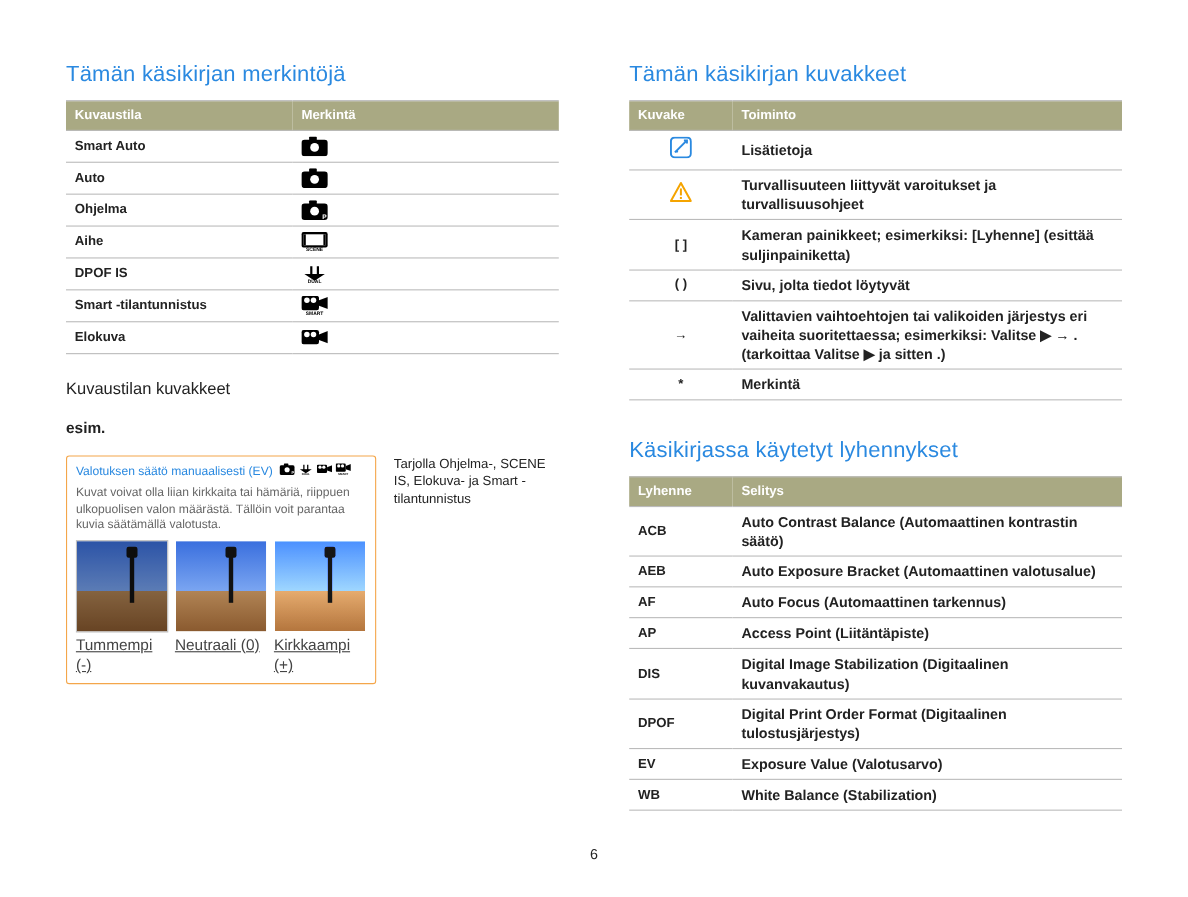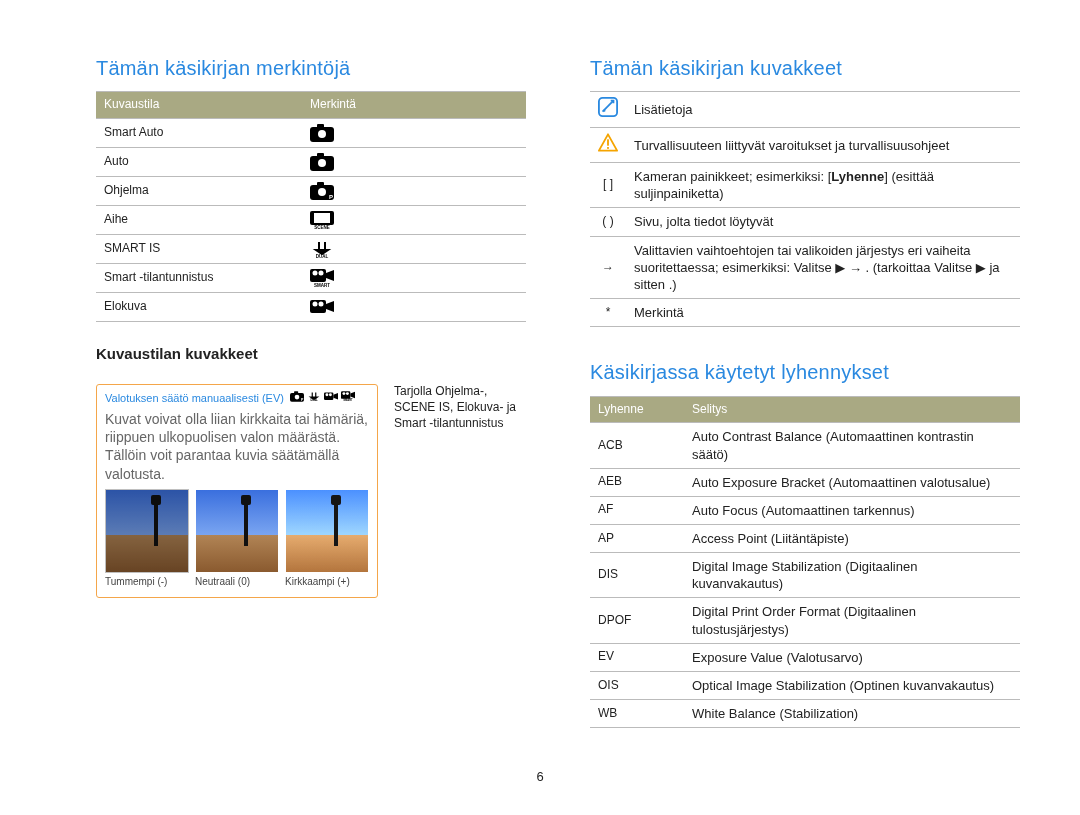--- a/index.html
+++ b/index.html
@@ -16,47 +16,46 @@
     height: 815px;
     padding: 55px 60px 30px 60px;
     box-sizing: border-box;
     display: flex;
     flex-direction: column;
   }
   .columns {
     display: flex;
     gap: 64px;
     flex: 1;
-    margin-left: 36px;
   }
   .col {
     flex: 1;
     display: flex;
     flex-direction: column;
   }
   h2.section {
     color: #2a89e0;
     font-weight: 400;
     font-size: 20px;
     margin: 0 0 10px 0;
     letter-spacing: .2px;
   }
   h3.sub {
-    font-weight: 700;
+    font-weight: 400;
     font-size: 15px;
     margin: 22px 0 10px 0;
     color: #222;
   }
   strong.label { font-weight: 700; font-size: 14px; }
   p.body { margin: 6px 0; }
   .tbl { border-collapse: collapse; width: 100%; border-top: 1px solid #bbb; }
   .tbl th, .tbl td {
     border-bottom: 1px solid #bbb;
     text-align: left;
-    font-weight: 400;
+    font-weight: 700;
     padding: 5px 8px 5px 8px;
     vertical-align: middle;
   }
   .tbl th {
     background: #a9a983;
     color: #fff;
     font-size: 12px;
     padding: 5px 8px;
   }
   .tbl td.first { font-size: 12px; }
@@ -73,21 +72,21 @@
   }
   .emb-example .ex-title {
     color: #2a89e0;
     font-size: 11px;
     margin-bottom: 4px;
     display: flex;
     align-items: center;
     gap: 6px;
   }
   .emb-example .ex-text {
-    font-size: 14px;
+    font-size: 11px;
     color: #666;
     margin-bottom: 6px;
   }
   .emb-example .thumbs { display: flex; gap: 6px; }
   .emb-example .thumb { width: 84px; }
   .emb-example .thumb .img-ph {
     width: 84px; height: 84px;
     background:
       linear-gradient(to bottom, #3a6fde 0%, #7aa5f1 55%, #b18455 55%, #8a5a2f 100%);
     border: 1px solid #fff;
@@ -100,21 +99,21 @@
     position: absolute;
     left: 48px; top: 8px; width: 4px; height: 48px;
     background: #111;
   }
   .emb-example .thumb .img-ph::before {
     content: '';
     position: absolute;
     left: 45px; top: 5px; width: 10px; height: 10px;
     background: #111; border-radius: 2px;
   }
-  .emb-example .thumb .cap { font-size: 10px; color: #444; margin-top: 2px; }
+  .emb-example .thumb .cap { font-size: 14px; color: #444; margin-top: 2px; text-decoration: underline; }
   .example-row { display: flex; gap: 16px; }
   .example-caption {
     font-size: 12px;
     color: #222;
     margin-top: 10px;
     max-width: 160px;
   }
   .pagenum {
     margin-top: 6px;
     text-align: center;
@@ -220,21 +219,21 @@
             </tr>
         <tr>
               <td class="first">Aihe</td>
               <td>
                 <svg class="icon-svg" width="24" height="18">
                   <use href="#ic-scene"></use>
                 </svg>
               </td>
             </tr>
         <tr>
-              <td class="first">SMART IS</td>
+              <td class="first">DPOF IS</td>
               <td>
                 <svg class="icon-svg" width="24" height="18">
                   <use href="#ic-dual"></use>
                 </svg>
               </td>
             </tr>
         <tr>
               <td class="first">Smart -tilantunnistus</td>
               <td>
                 <svg class="icon-svg" width="24" height="18">
@@ -248,20 +247,21 @@
                 <svg class="icon-svg" width="24" height="18">
                   <use href="#ic-movie"></use>
                 </svg>
               </td>
             </tr>
       </tbody>
         </table>
 
       <h3 class="sub">Kuvaustilan kuvakkeet</h3>
 
+      <p class="body"><strong class="label">esim.</strong></p>
 
       <div class="example-row">
         <div class="emb-example">
           <div class="ex-title">
             <span>Valotuksen säätö manuaalisesti (EV)</span>
             <span>
               <svg width="14" height="11">
                   <use href="#ic-camera-p"></use>
                 </svg>
               <svg width="14" height="11">
@@ -293,20 +293,24 @@
         </div>
         <div class="example-caption">Tarjolla Ohjelma-, SCENE IS, Elokuva- ja Smart -tilantunnistus</div>
       </div>
     </div>
 
     <div class="col">
       <h2 class="section">Tämän käsikirjan kuvakkeet</h2>
 
       <table class="tbl">
         <tbody>
+            <tr>
+          <th class="narrow-col">Kuvake</th>
+          <th>Toiminto</th>
+        </tr>
         <tr>
           <td class="icon-td" style="text-align:center"><svg width="20" height="20">
                   <use href="#ic-note"></use>
                 </svg></td>
           <td>Lisätietoja</td>
         </tr>
         <tr>
           <td class="icon-td" style="text-align:center"><svg width="20" height="19">
                   <use href="#ic-warning"></use>
                 </svg></td>
@@ -361,24 +365,20 @@
             </tr>
         <tr>
               <td class="first">DPOF</td>
               <td>Digital Print Order Format (Digitaalinen tulostusjärjestys)</td>
             </tr>
         <tr>
               <td class="first">EV</td>
               <td>Exposure Value (Valotusarvo)</td>
             </tr>
         <tr>
-              <td class="first">OIS</td>
-              <td>Optical Image Stabilization (Optinen kuvanvakautus)</td>
-            </tr>
-        <tr>
               <td class="first">WB</td>
               <td>White Balance (Stabilization)</td>
             </tr>
       </tbody>
         </table>
     </div>
 
   </div>
   <div class="pagenum">6</div>
 </div>

